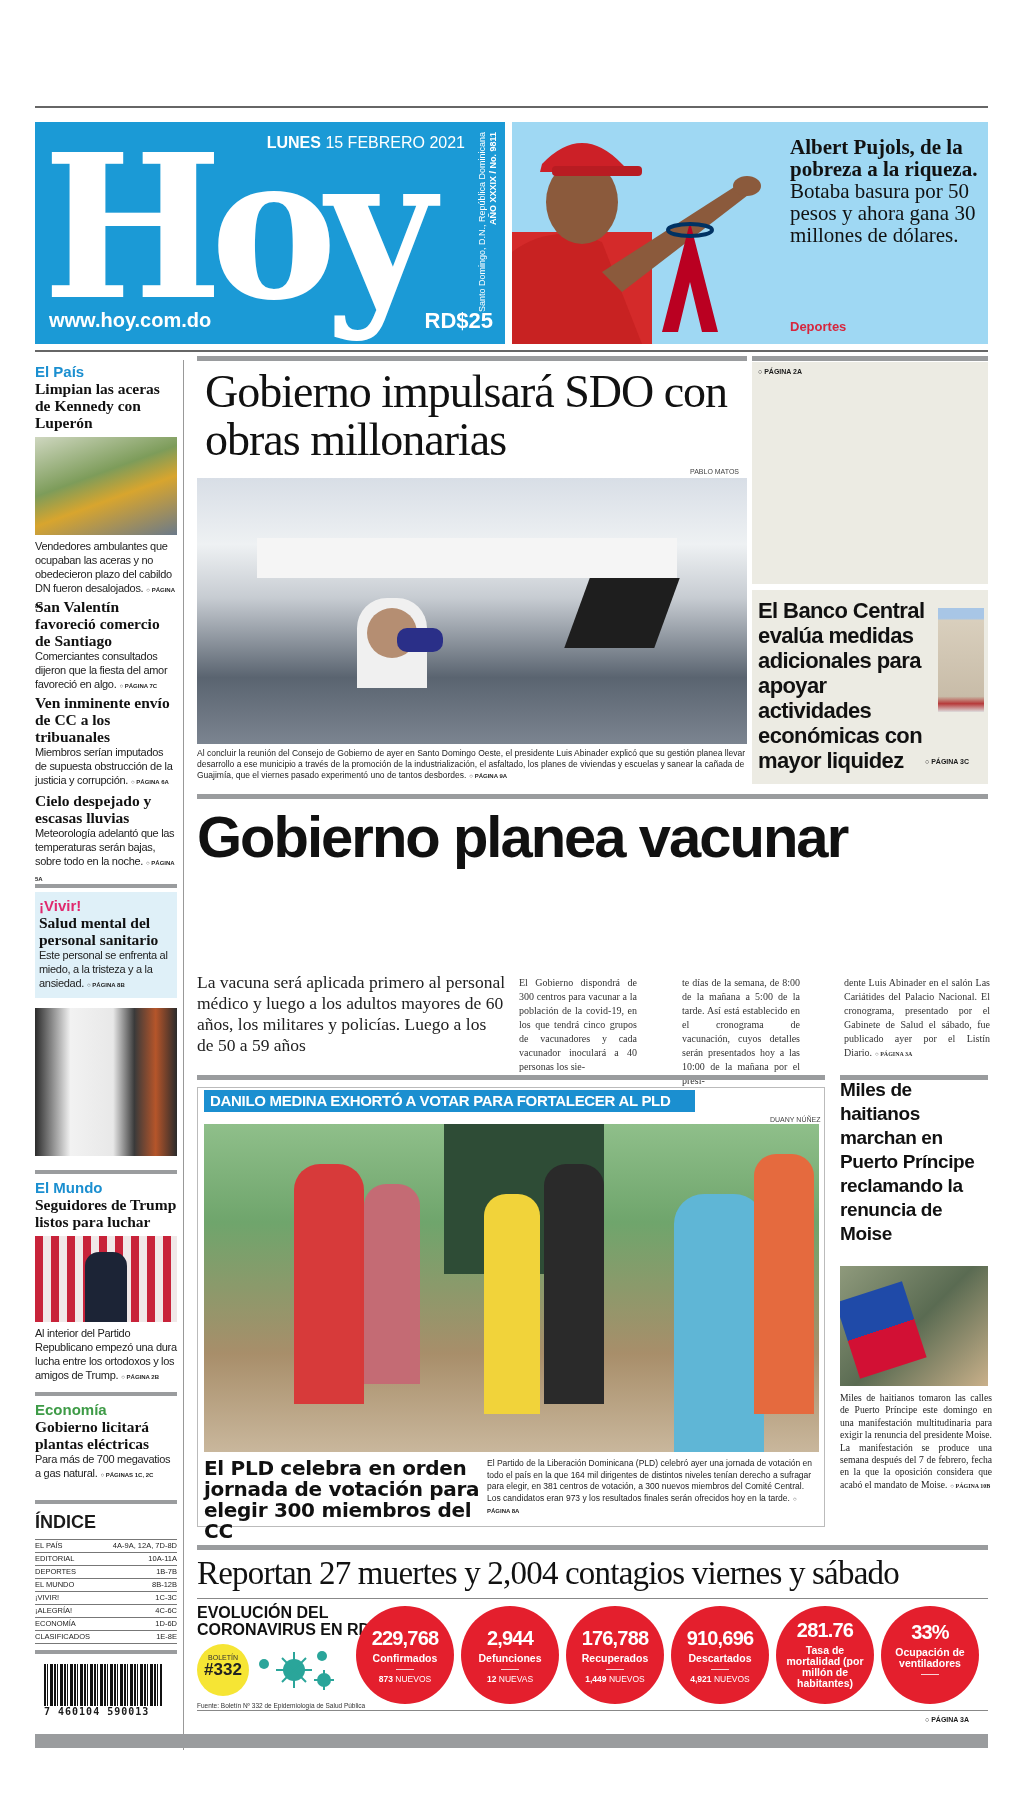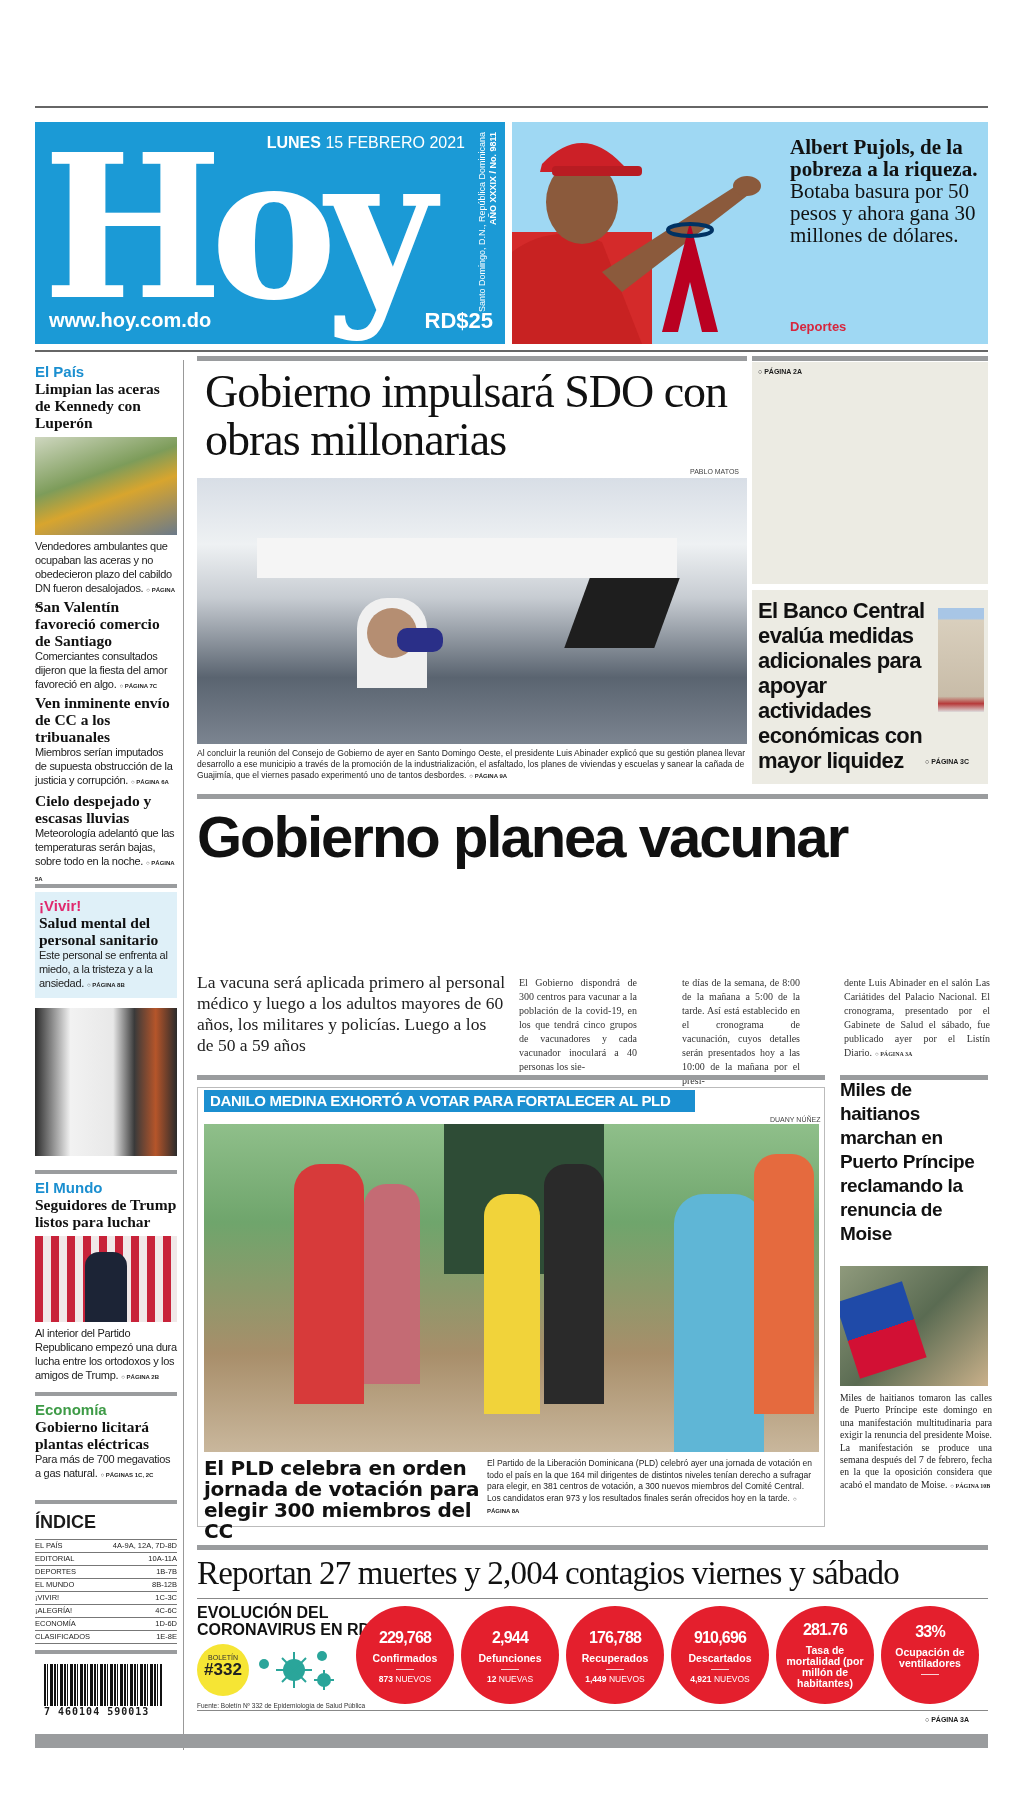--- a/index.html
+++ b/index.html
@@ -46,21 +46,21 @@
   .pld-hl { left: 204px; top: 1458px; width: 280px; font-weight: 700; font-size: 20px; line-height: 21px; color: #111; letter-spacing: -0.3px; font-family: "DejaVu Sans", sans-serif; }
   .pld-body { left: 487px; top: 1458px; width: 333px; font-size: 8.5px; line-height: 11.5px; color: #222; }
   
   .haiti-hl { left: 840px; top: 1078px; width: 150px; font-weight: 700; font-size: 19px; line-height: 24px; color: #111; letter-spacing: -0.4px; }
   .haiti-body { left: 840px; top: 1392px; width: 152px; font-family: "Liberation Serif", serif; font-size: 9.6px; line-height: 12.4px; color: #222; text-align: justify; }
   
   .covid-hl { left: 197px; top: 1554px; width: 800px; font-family: "Liberation Serif", serif; font-size: 33px; line-height: 38px; color: #111; letter-spacing: -0.8px; }
   .covid-title { left: 197px; top: 1604px; font-weight: 700; font-size: 16px; line-height: 17px; color: #111; }
   .boletin { left: 197px; top: 1644px; width: 52px; height: 52px; border-radius: 50%; background: #f6e534; text-align: center; }
   .circle { position: absolute; top: 1606px; width: 98px; height: 98px; border-radius: 50%; background: #e41f2d; color: #fff; text-align: center; }
-  .circle .num { font-weight: 700; font-size: 16px; line-height: 24px; margin-top: 20px; letter-spacing: -0.8px; }
+  .circle .num { font-weight: 700; font-size: 20px; line-height: 24px; margin-top: 20px; letter-spacing: -0.8px; }
   .circle .lbl { font-weight: 700; font-size: 10.5px; line-height: 11px; margin-top: 3px; }
   .circle .dash { width: 18px; height: 1px; background: #fff; margin: 5px auto 4px; opacity: 0.8; }
   .circle .new { font-size: 8.5px; }
   .circle .new b { font-weight: 700; }
   .idx-row { display: flex; justify-content: space-between; font-size: 7.5px; line-height: 12px; border-bottom: 1px solid #777; color: #222; }
 </style>
 </head>
 <body>
 
 <div class="rule" style="left:35px; top:106px; width:953px; height:2px; background:#666;"></div>

